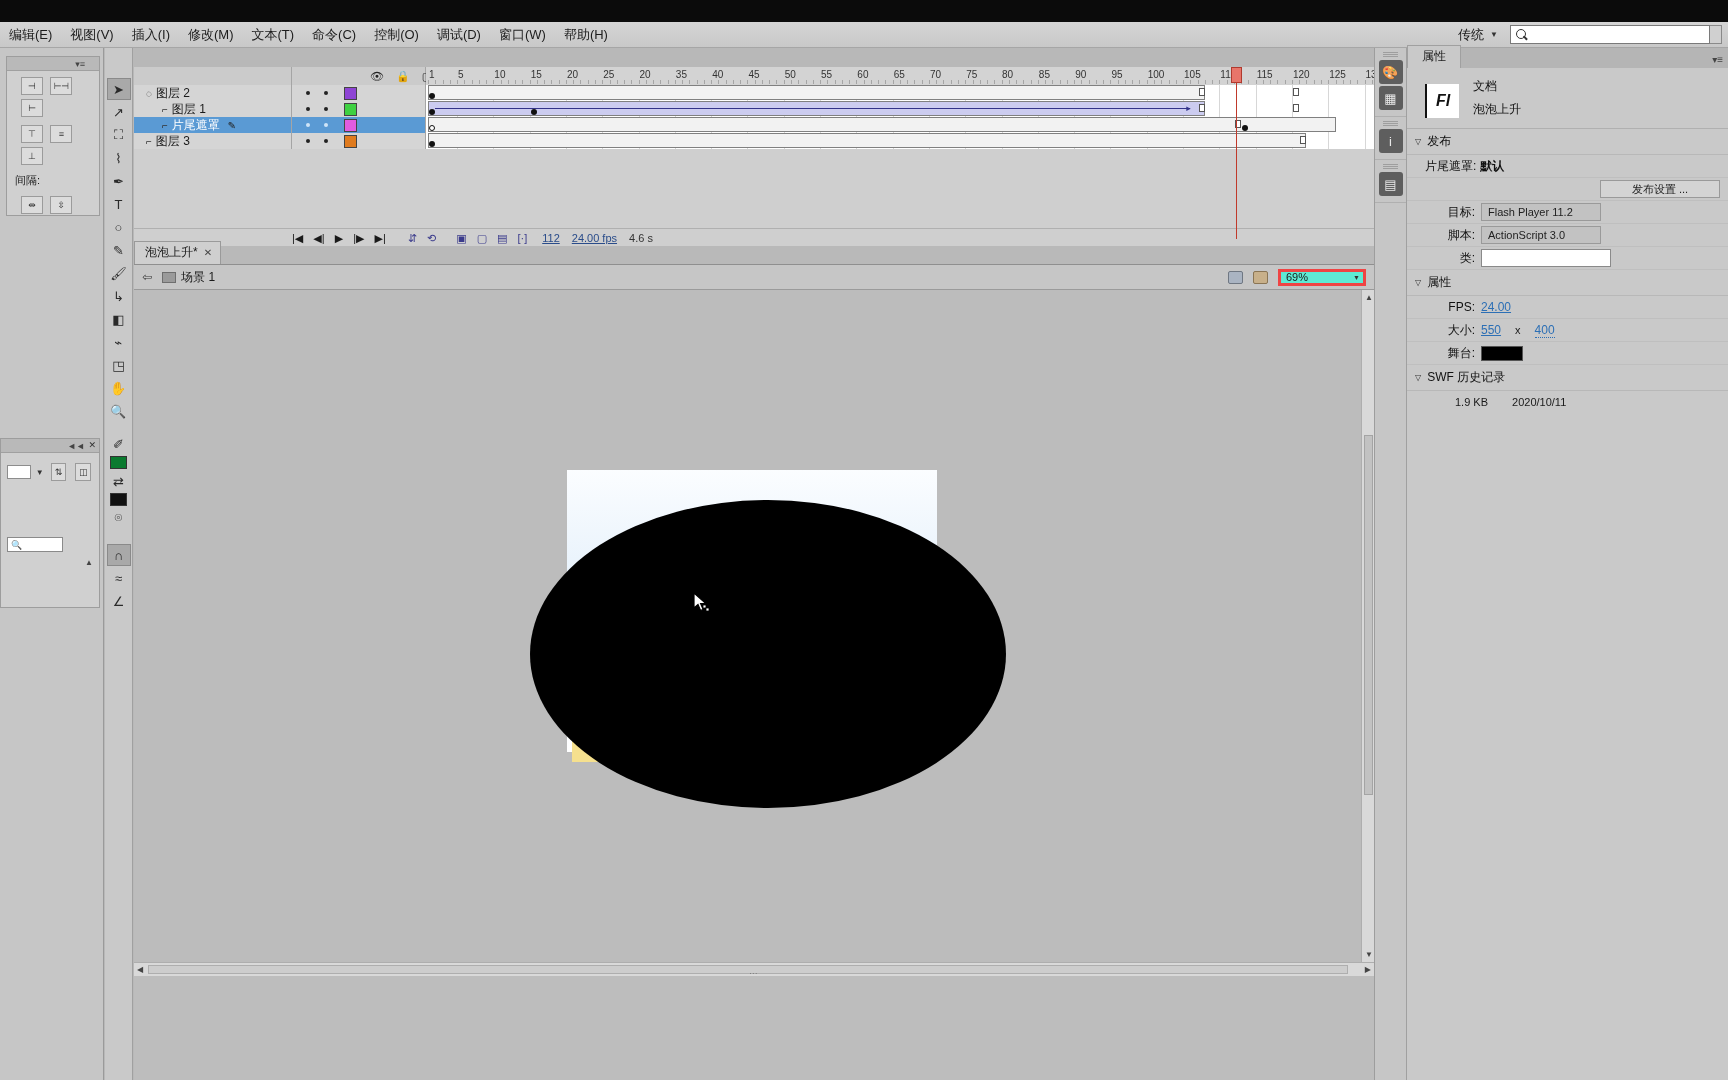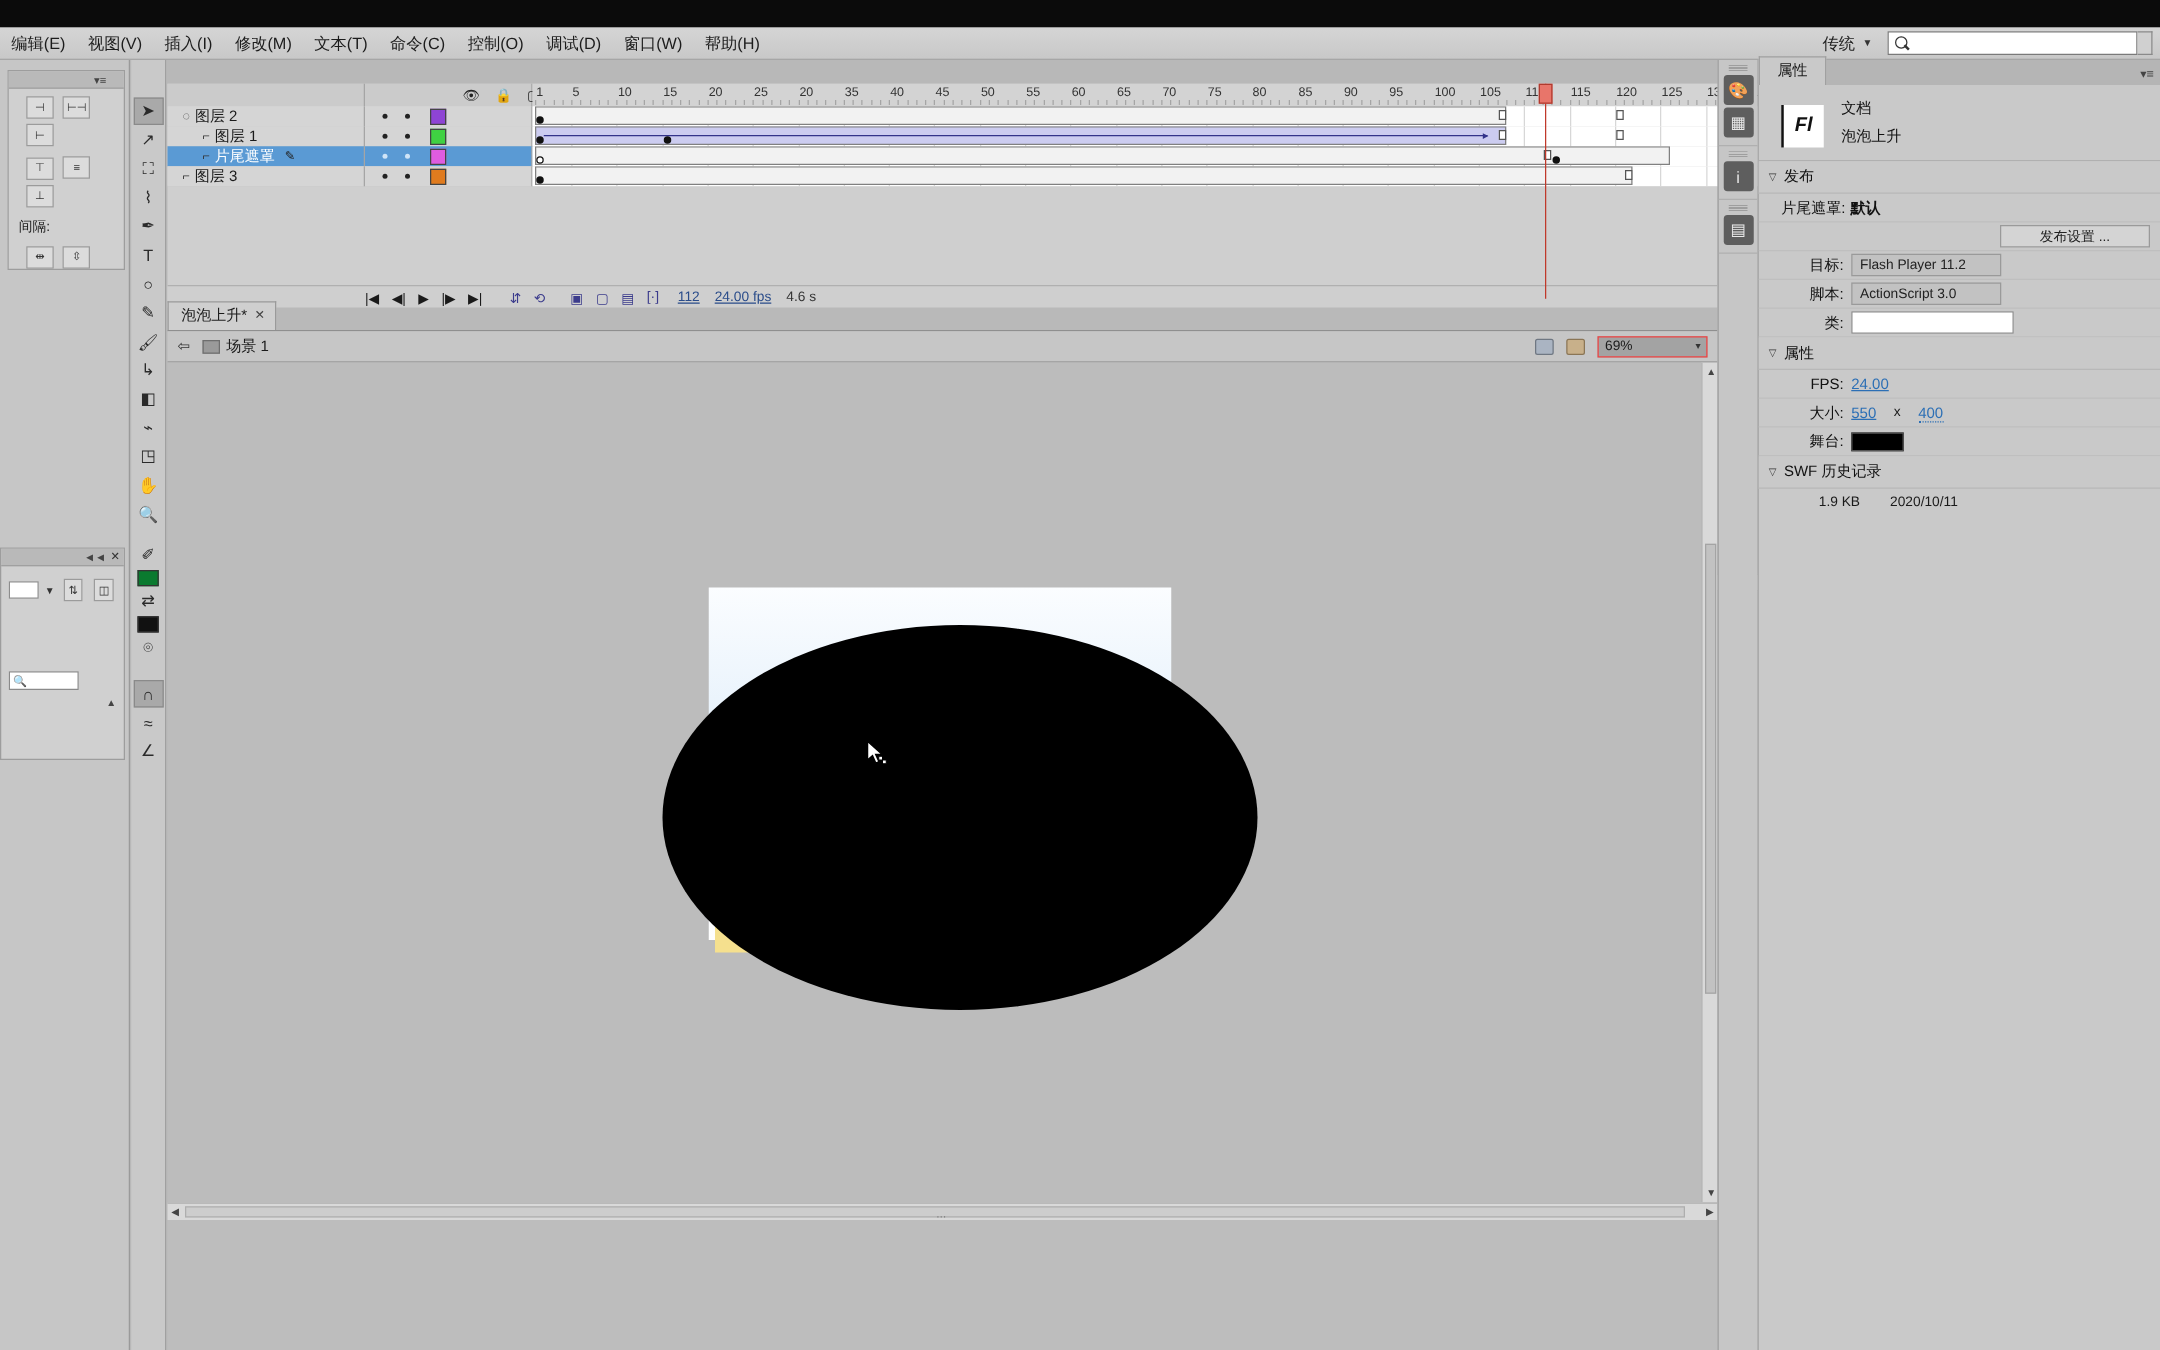--- a/index.html
+++ b/index.html
@@ -211,21 +211,21 @@
   .back-arrow { font-size:12px; color:#333; margin-right:10px; }
   .scene-ic {
     width:14px; height:11px; background:#9a9a9a; border:1px solid #6e6e6e;
     margin-right:5px;
   }
   .scene-name { font-size:12px; }
   .scene-right { margin-left:auto; display:flex; align-items:center; gap:10px; }
   .edit-ic { width:15px; height:13px; background:#aab4c2; border:1px solid #6f7782; border-radius:2px;}
   .edit-ic2 { width:15px; height:13px; background:#c8b08a; border:1px solid #8a7555; border-radius:2px;}
   .zoom-sel {
-    width:88px; height:17px; background:#a3a3a3; border:1px solid #ef4444;
+    width:88px; height:17px; background:#5eead4; border:3px solid #ef4444;
     display:flex; align-items:center; justify-content:space-between;
     padding:0 3px 0 5px; font-size:11px;
   }
   .zoom-caret { font-size:7px; color:#333; }
 
   
   .stage-area {
     position:absolute; left:134px; top:290px; width:1240px; height:672px;
     background:#bcbcbc; overflow:hidden;
   }

